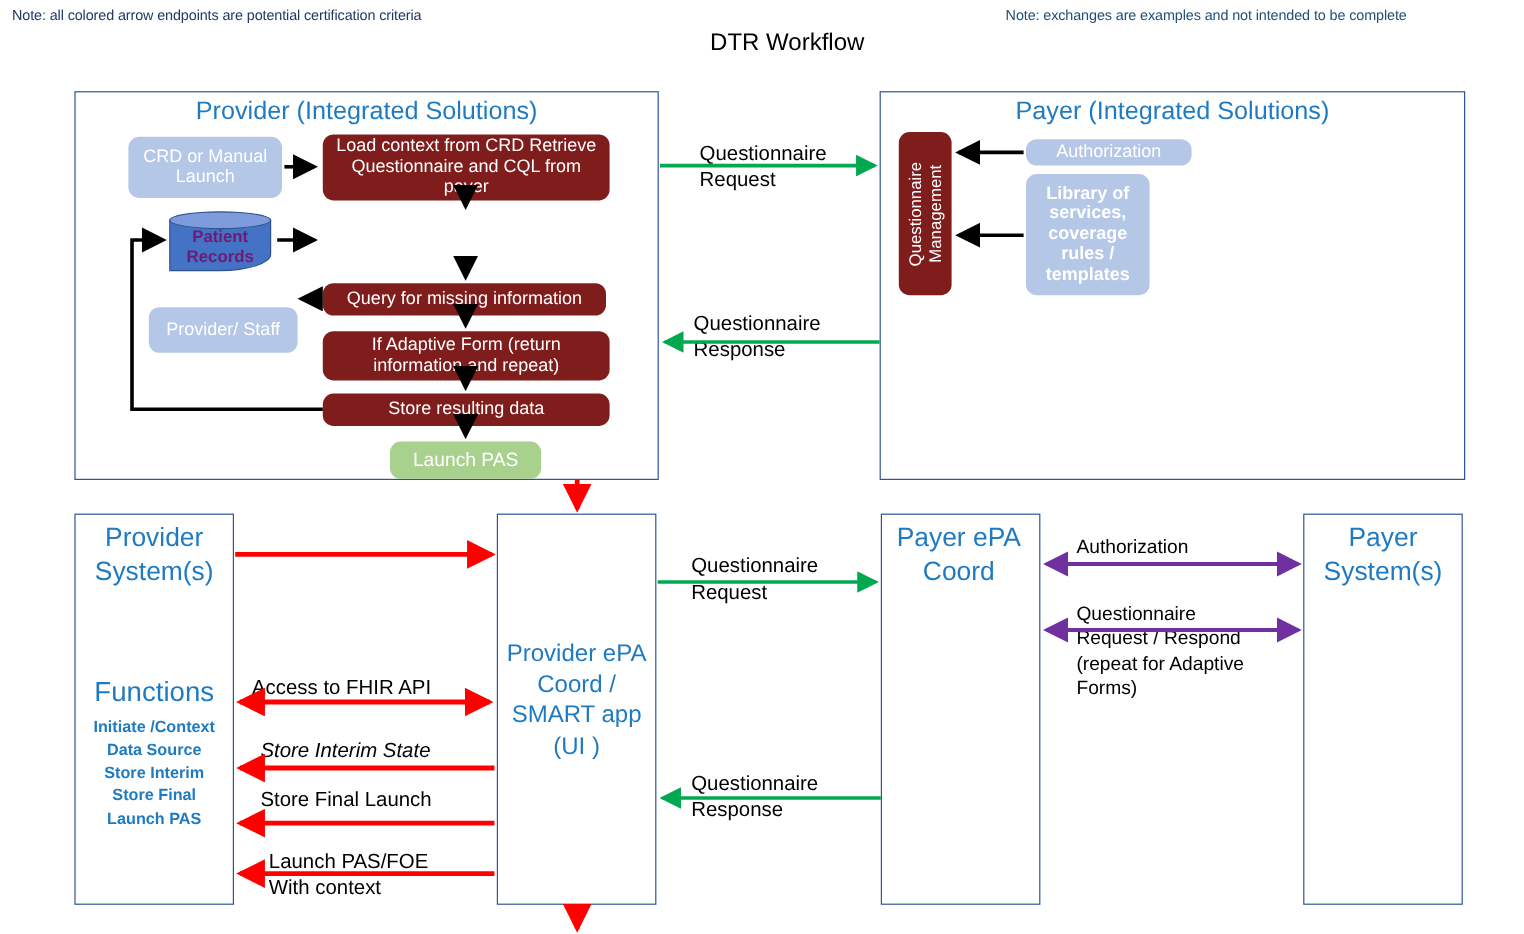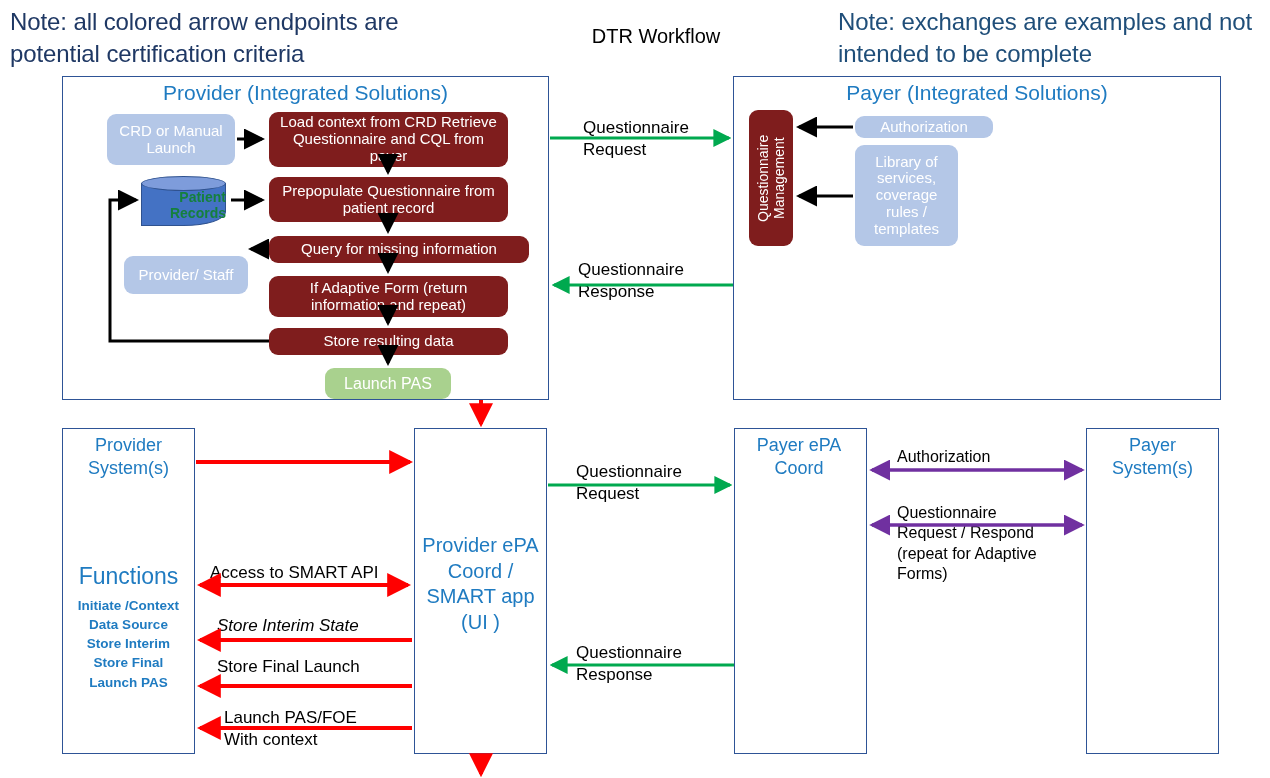--- a/index.html
+++ b/index.html
@@ -12,21 +12,21 @@
     position:relative;
     width:1270px;
     height:778px;
     overflow:hidden;
     background:#fff;
   }
   .abs{position:absolute;}
   
   .note{
     color:#1F3864;
-    font-size:24px;
+    font-size:12px;
     line-height:1.32;
     letter-spacing:-0.1px;
   }
   .note-right{color:#1F4E79;}
   .wf-title{
     color:#000;
     font-size:20px;
     line-height:1.3;
   }
   
@@ -77,35 +77,35 @@
   }
   .cyl .top{
     position:absolute;left:0;right:0;top:0;height:15px;
     background:#7E9CDB;
     border:1px solid #2F528F;
     border-radius:50%;
     box-sizing:border-box;
   }
   .cyl .lbl{
     position:absolute;left:0;right:0;top:13px;
-    color:#15803d;font-size:14px;font-weight:bold;text-align:right;
+    color:#701a75;font-size:14px;font-weight:bold;text-align:center;
     line-height:1.15;
   }
   .arrow-lbl{
     position:absolute;
     font-size:17px;
     color:#000;
     line-height:1.28;
     white-space:pre-line;
   }
   .arrow-lbl.sm{font-size:16px;}
   
   .lane-title{
     color:#1F7BC1;
-    font-size:18px;
+    font-size:22px;
     text-align:center;
     line-height:1.28;
     width:100%;
     position:absolute;
     left:0;
   }
   .lane-title.small{font-size:20px;}
   .fn-head{
     color:#1F7BC1;font-size:23px;text-align:center;width:100%;
     position:absolute;left:0;
@@ -134,41 +134,40 @@
   <div class="abs panel-title" style="left:62px;top:81px;width:487px;">Provider (Integrated Solutions)</div>
 
   <div class="abs shape gray" style="left:269px;top:112px;width:239px;height:55px;">Load context from CRD Retrieve Questionnaire and CQL from payer</div>
 
   <div class="cyl" style="left:141px;top:176px;width:85px;height:50px;">
     <div class="body"></div>
     <div class="top"></div>
     <div class="lbl">Patient Records</div>
   </div>
 
-  <div class="abs shape gray" style="left:269px;top:177px;width:239px;height:45px;">Prepopulate Questionnaire from patient record</div>
 
   <div class="abs shape blue" style="left:124px;top:228px;width:124px;height:38px;margin-top:28px;">Provider/ Staff</div>
 
-  <div class="abs shape gray" style="left:269px;top:236px;width:260px;height:27px;text-align:right;">Query for missing information</div>
+  <div class="abs shape gray" style="left:269px;top:236px;width:236px;height:27px;text-align:right;">Query for missing information</div>
 
   <div class="abs shape gray" style="left:269px;top:276px;width:239px;height:41px;">If Adaptive Form (return information and repeat)</div>
 
   <div class="abs shape gray" style="left:269px;top:328px;width:239px;height:27px;">Store resulting data</div>
 
   <div class="abs shape green" style="left:325px;top:368px;width:126px;height:31px;">Launch PAS</div>
 
   <div class="abs panel" style="left:733px;top:76px;width:488px;height:324px;"></div>
 
   <div class="abs panel-title" style="left:733px;top:81px;width:488px;">Payer (Integrated Solutions)</div>
 
   <div class="abs shape gray vert" style="left:749px;top:110px;width:44px;height:136px;">Questionnaire Management</div>
 
   <div class="abs shape blue" style="left:855px;top:116px;width:138px;height:22px;">Authorization</div>
 
-  <div class="abs shape blue" style="left:855px;top:145px;width:103px;height:101px;">Library of services, coverage rules / templates</div>
+  <div class="abs shape blue" style="left:855px;top:145px;width:103px;height:101px;font-weight:bold;">Library of services, coverage rules / templates</div>
 
   <div class="abs panel" style="left:62px;top:428px;width:133px;height:326px;"></div>
   <div class="abs lane-title" style="left:62px;top:434px;width:133px;">Provider System(s)</div>
   <div class="abs fn-head" style="left:62px;top:563px;width:133px;">Functions</div>
   <div class="abs fn-list" style="left:62px;top:596px;width:133px;">
     <div>Initiate /Context</div>
     <div>Data Source</div>
     <div>Store Interim</div>
     <div>Store Final</div>
     <div>Launch PAS</div>
@@ -181,21 +180,21 @@
   <div class="abs lane-title" style="left:734px;top:434px;width:130px;">Payer ePA Coord</div>
 
   <div class="abs panel" style="left:1086px;top:428px;width:133px;height:326px;"></div>
   <div class="abs lane-title" style="left:1086px;top:434px;width:133px;">Payer System(s)</div>
 
   <div class="abs arrow-lbl" style="left:583px;top:117px;width:160px;">Questionnaire
 Request</div>
   <div class="abs arrow-lbl" style="left:578px;top:259px;width:160px;">Questionnaire
 Response</div>
 
-  <div class="abs arrow-lbl" style="left:210px;top:562px;width:210px;">Access to SMART API</div>
+  <div class="abs arrow-lbl" style="left:210px;top:562px;width:210px;">Access to FHIR API</div>
   <div class="abs arrow-lbl" style="left:217px;top:615px;width:210px;font-style:italic;">Store Interim State</div>
   <div class="abs arrow-lbl" style="left:217px;top:656px;width:210px;">Store Final Launch</div>
   <div class="abs arrow-lbl" style="left:224px;top:707px;width:210px;">Launch PAS/FOE
 With context</div>
 
   <div class="abs arrow-lbl" style="left:576px;top:461px;width:170px;">Questionnaire
 Request</div>
   <div class="abs arrow-lbl" style="left:576px;top:642px;width:170px;">Questionnaire
 Response</div>
 

